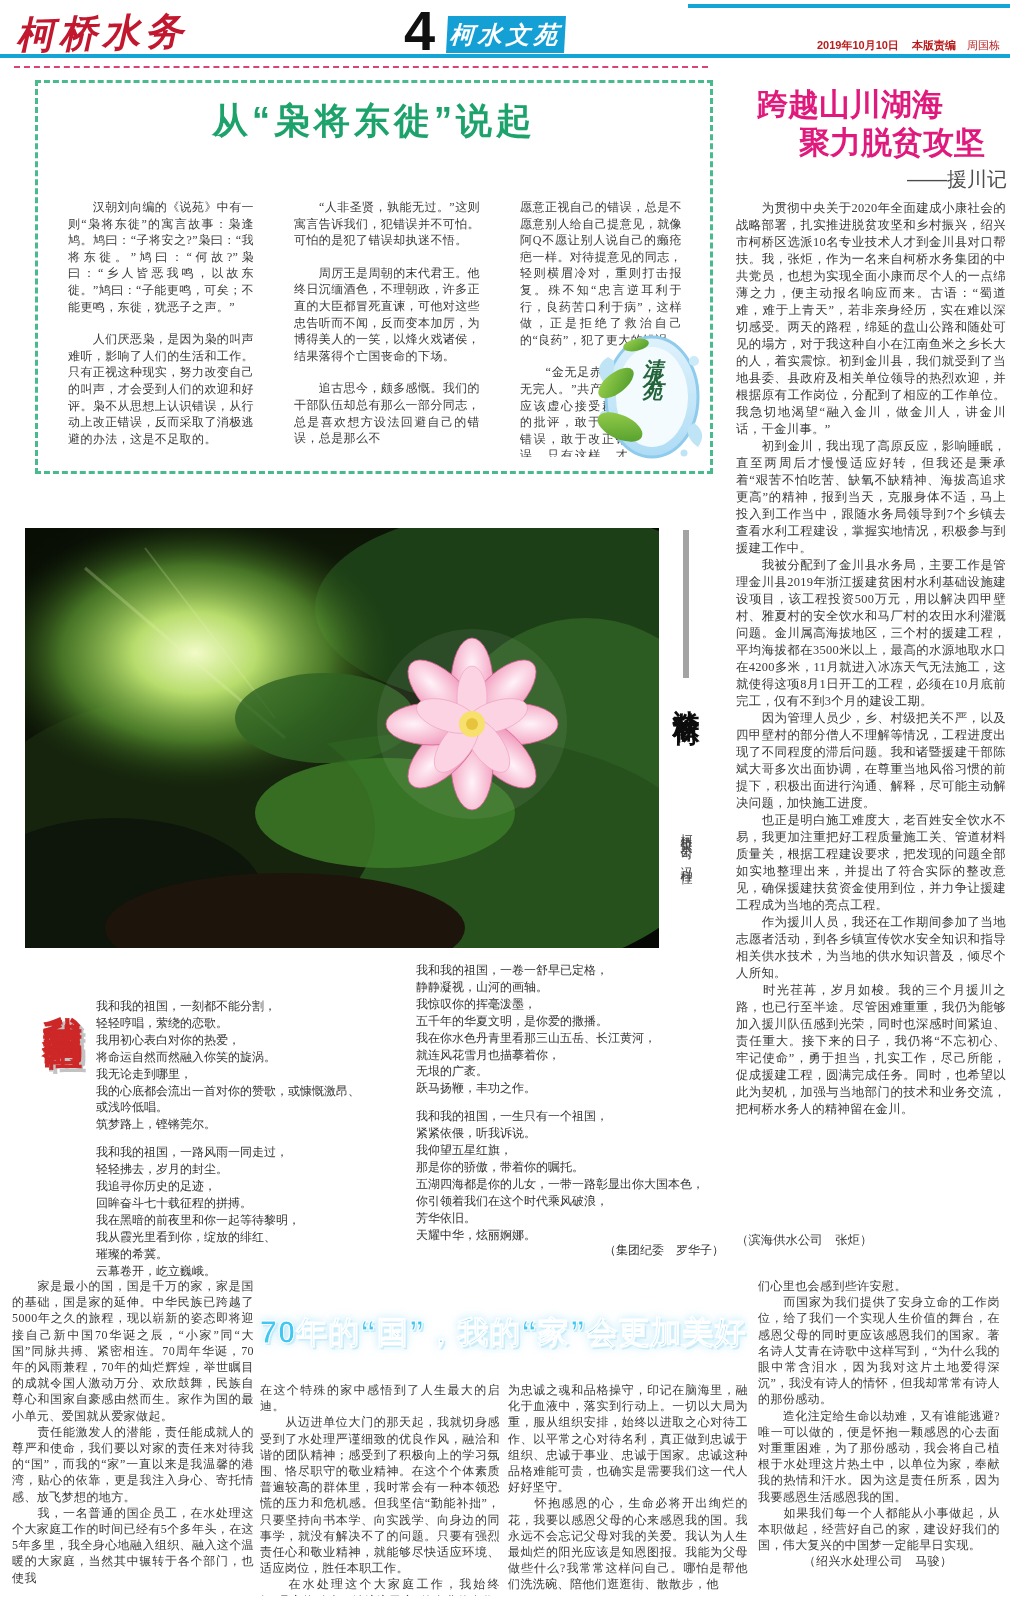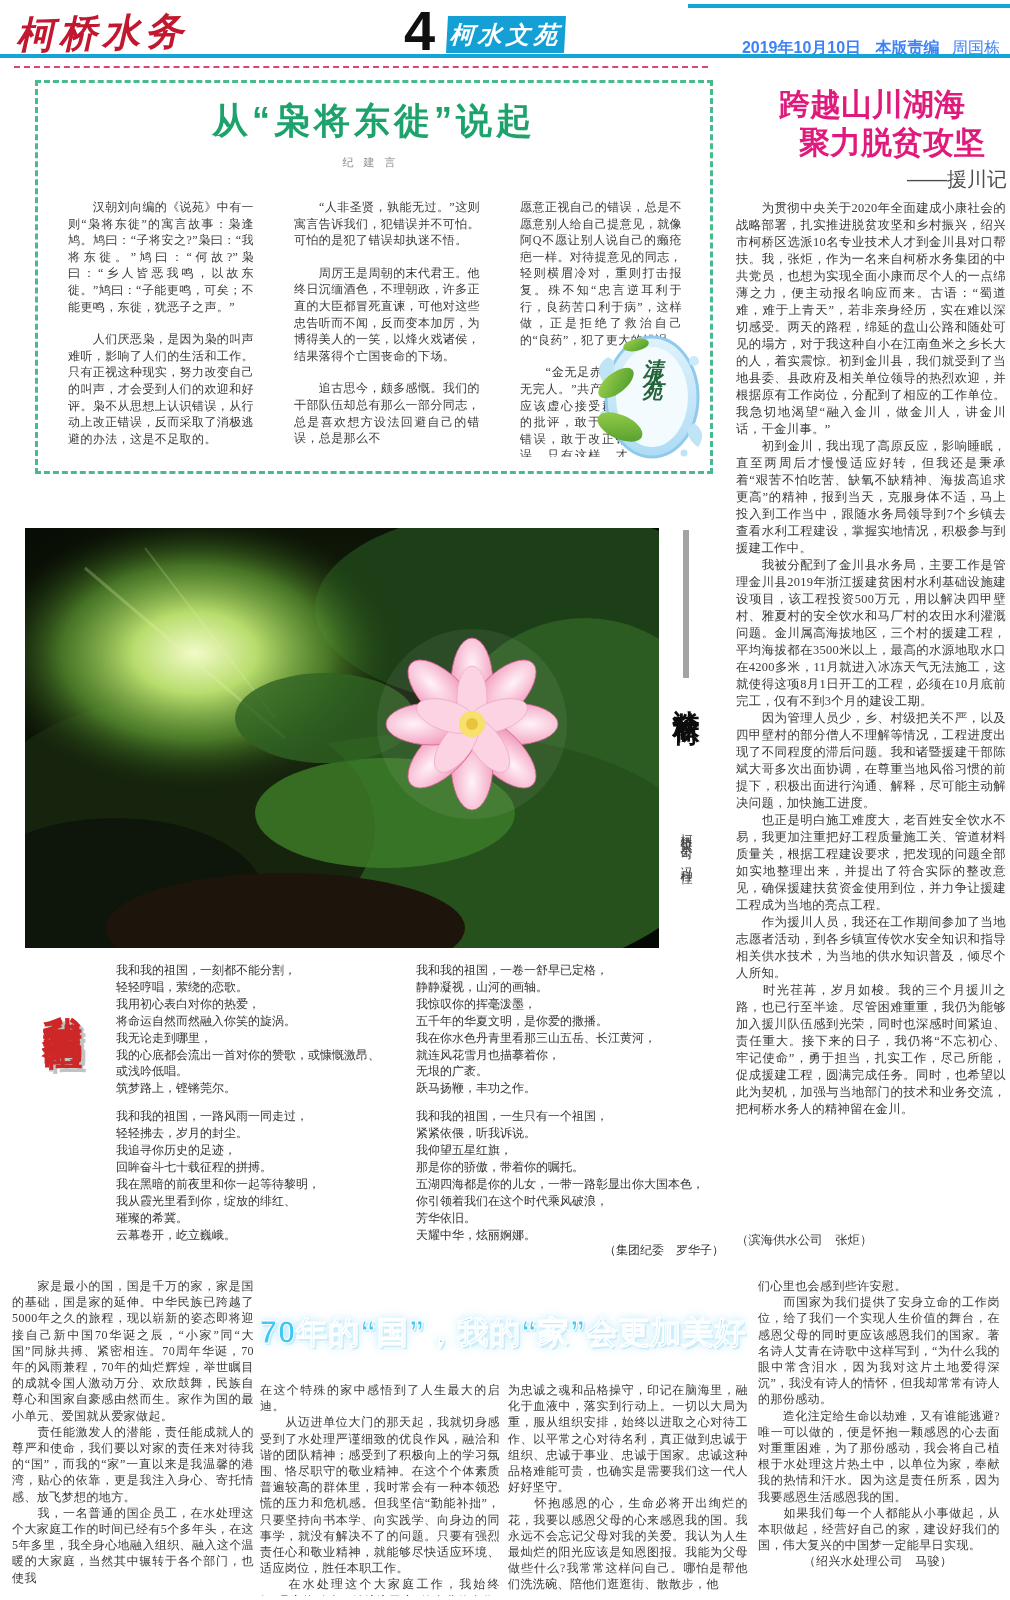--- a/index.html
+++ b/index.html
@@ -8,22 +8,22 @@
 
   
   .hdr-line-top{position:absolute;left:688px;top:4px;width:322px;height:4px;background:#14a5d6;}
   .brand{position:absolute;left:16px;top:8px;font-size:38px;font-weight:bold;font-style:italic;
          color:#c2182f;letter-spacing:5px;transform:rotate(-1.5deg);}
   .pageno{position:absolute;left:404px;top:-2px;font-size:56px;font-weight:900;
           font-family:"Liberation Sans",sans-serif;color:#101010;}
   .section-box{position:absolute;left:447px;top:16px;width:118px;height:37px;background:#149fd5;
           color:#fff;display:flex;align-items:center;justify-content:center;font-size:24px;
           font-weight:bold;font-style:italic;letter-spacing:4px;transform:skewX(-3deg);}
-  .dateline{position:absolute;right:10px;top:38px;font-size:16px;
-          font-family:"Liberation Sans",sans-serif;color:#3b82f6;}
+  .dateline{position:absolute;right:10px;top:38px;font-size:11px;
+          font-family:"Liberation Sans",sans-serif;color:#b91c1c;}
   .dateline .dl-b{font-weight:bold;}
   .dateline .dl-name{font-weight:normal;margin-left:8px;}
   .hdr-line-main{position:absolute;left:0;top:54px;width:1010px;height:4px;background:#14a5d6;}
   .hdr-dashed{position:absolute;left:14px;top:66px;width:694px;border-top:2px dashed #d8437a;}
 
   
   .essay-box{position:absolute;left:35px;top:80px;width:672px;height:388px;border:3px dashed #49ba8d;}
   .essay-title{position:absolute;left:0;top:14px;width:100%;text-align:center;font-size:36px;
           font-weight:bold;color:#1ca26a;font-family:"Liberation Sans",sans-serif;letter-spacing:4px;}
   .essay-author{position:absolute;left:0;top:72px;width:100%;text-align:center;font-size:11px;
@@ -37,21 +37,21 @@
   .quote-narrow{width:108px;}
   .badge{position:absolute;left:552px;top:244px;width:118px;height:140px;}
   .badge svg{position:absolute;inset:0;width:100%;height:100%;}
   .badge-text{position:absolute;left:54%;top:16px;transform:translateX(-50%);writing-mode:vertical-rl;
           font-size:20px;font-weight:bold;font-style:italic;color:#23643a;letter-spacing:11px;}
 
   
   .aid-title{position:absolute;left:735px;top:86px;width:272px;
           font-family:"Liberation Sans",sans-serif;color:#e01a7c;font-weight:bold;
           font-size:31px;line-height:38px;}
-  .aid-title .t1{display:block;text-align:right;padding-right:42px;}
+  .aid-title .t1{display:block;text-align:center;padding-right:42px;}
   .aid-title .t2{display:block;text-align:center;padding-left:42px;}
   .aid-sub{position:absolute;left:735px;top:166px;width:272px;text-align:right;font-size:20px;
           color:#4c4c4c;font-family:"Liberation Sans",sans-serif;}
   .aid-body{position:absolute;left:736px;top:200px;width:270px;height:1060px;overflow:hidden;
           font-size:12.4px;line-height:17px;text-align:justify;letter-spacing:0.3px;}
   .aid-body p{margin:0;}
   .aid-sig{text-align:left;padding-right:16px;margin-top:3px;}
 
   
   .photo{position:absolute;left:25px;top:528px;width:634px;height:420px;background:#0a1206;}
@@ -62,21 +62,21 @@
           font-size:27px;font-weight:bold;color:#0d0d0d;font-family:"Liberation Sans",sans-serif;
           letter-spacing:3px;}
   .cap-credit{position:absolute;left:50%;transform:translateX(-50%);top:296px;writing-mode:vertical-rl;
           font-size:12px;color:#444;letter-spacing:3px;}
 
   
   .poem-title{position:absolute;left:40px;top:984px;writing-mode:vertical-rl;font-size:40px;
           line-height:46px;font-weight:900;color:#cd2727;font-family:"Liberation Sans",sans-serif;
           text-shadow:4px 4px 0 #c2c2c2;letter-spacing:3px;}
   .poem-col{position:absolute;top:962px;font-size:12px;line-height:16.9px;color:#333;}
-  #pcol1{left:116px;width:304px;}
+  #pcol1{left:96px;width:304px;margin-top:36px;}
   #pcol2{left:416px;width:308px;}
   .poem-col p{margin:0;white-space:nowrap;}
   .poem-col p:empty{height:11px;}
   .poem-sig{position:absolute;left:416px;top:1242px;width:308px;text-align:right;font-size:12px;
           color:#333;padding-right:6px;}
 
   
   .fam-title{position:absolute;left:256px;top:1292px;width:494px;height:82px;display:flex;
           align-items:center;justify-content:center;font-family:"Liberation Sans",sans-serif;
           font-weight:900;font-size:31px;color:#41c7f2;-webkit-text-stroke:1px #ffffff;
@@ -105,21 +105,20 @@
   <div class="dateline">
     <span class="dl-b">2019年10月10日</span>
     <span class="dl-b" style="margin-left:10px;">本版责编</span>
     <span class="dl-name">周国栋</span>
   </div>
   <div class="hdr-line-main"></div>
   <div class="hdr-dashed"></div>
 
   <div class="essay-box">
     <div class="essay-title">从“枭将东徙”说起</div>
-    <div class="essay-author">纪建言</div>
     <div class="essay-col" id="ecol1">
 
     <p class="para">　　汉朝刘向编的《说苑》中有一则“枭将东徙”的寓言故事：枭逢鸠。鸠曰：“子将安之?”枭曰：“我将东徙。”鸠曰：“何故?”枭曰：“乡人皆恶我鸣，以故东徙。”鸠曰：“子能更鸣，可矣；不能更鸣，东徙，犹恶子之声。”</p>
         <p class="para">　　人们厌恶枭，是因为枭的叫声难听，影响了人们的生活和工作。只有正视这种现实，努力改变自己的叫声，才会受到人们的欢迎和好评。枭不从思想上认识错误，从行动上改正错误，反而采取了消极逃避的办法，这是不足取的。</p>
       </div>
     <div class="essay-col" id="ecol2">
 
     <p class="para">　　“人非圣贤，孰能无过。”这则寓言告诉我们，犯错误并不可怕。可怕的是犯了错误却执迷不悟。</p>
         <p class="para">　　周厉王是周朝的末代君王。他终日沉缅酒色，不理朝政，许多正直的大臣都冒死直谏，可他对这些忠告听而不闻，反而变本加厉，为博得美人的一笑，以烽火戏诸侯，结果落得个亡国丧命的下场。</p>
         <p class="para">　　追古思今，颇多感慨。我们的干部队伍却总有那么一部分同志，总是喜欢想方设法回避自己的错误，总是那么不</p>

